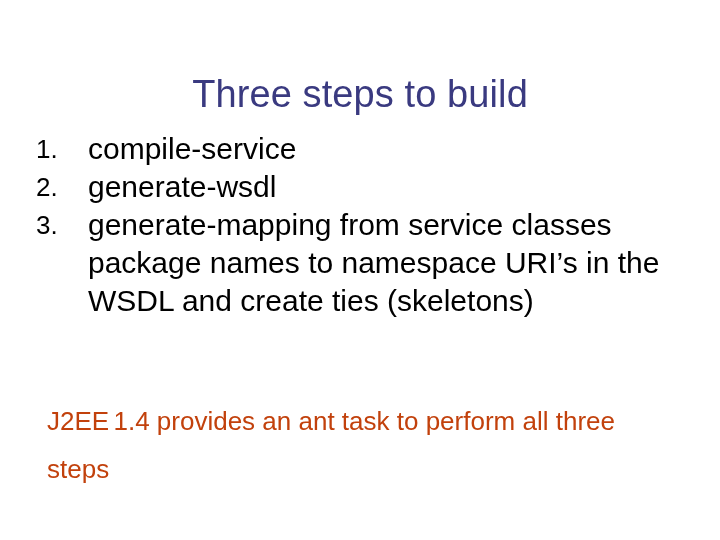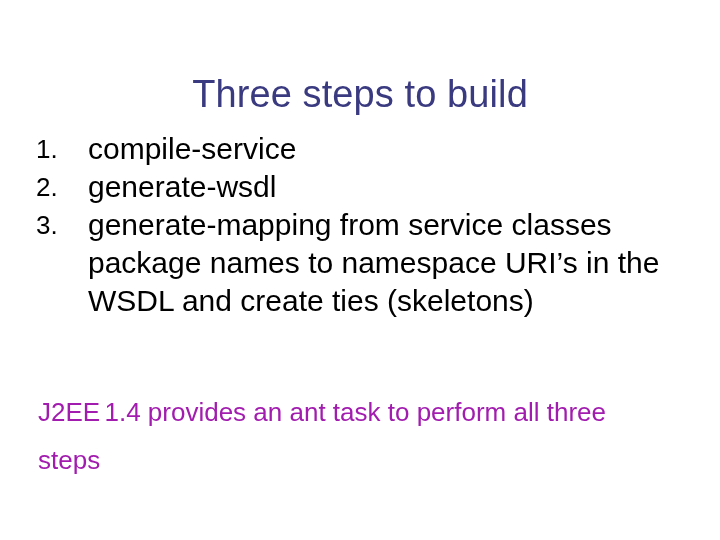--- a/index.html
+++ b/index.html
@@ -74,24 +74,24 @@
     line-height: 38px;
     color: #000000;
   }
 
   
   .closing-paragraph {
     position: absolute;
     left: 38px;
     top: 388px;
     width: 630px;
-    margin: 0;
+    margin: 9px;
     font-size: 26px;
     line-height: 48px;
-    color: #a21caf;
+    color: #c2410c;
   }
 </style>
 </head>
 <body>
 
 <div id="slide">
 
   <h1 class="slide-title">Three steps to build</h1>
 
   <ol class="steps-list">

